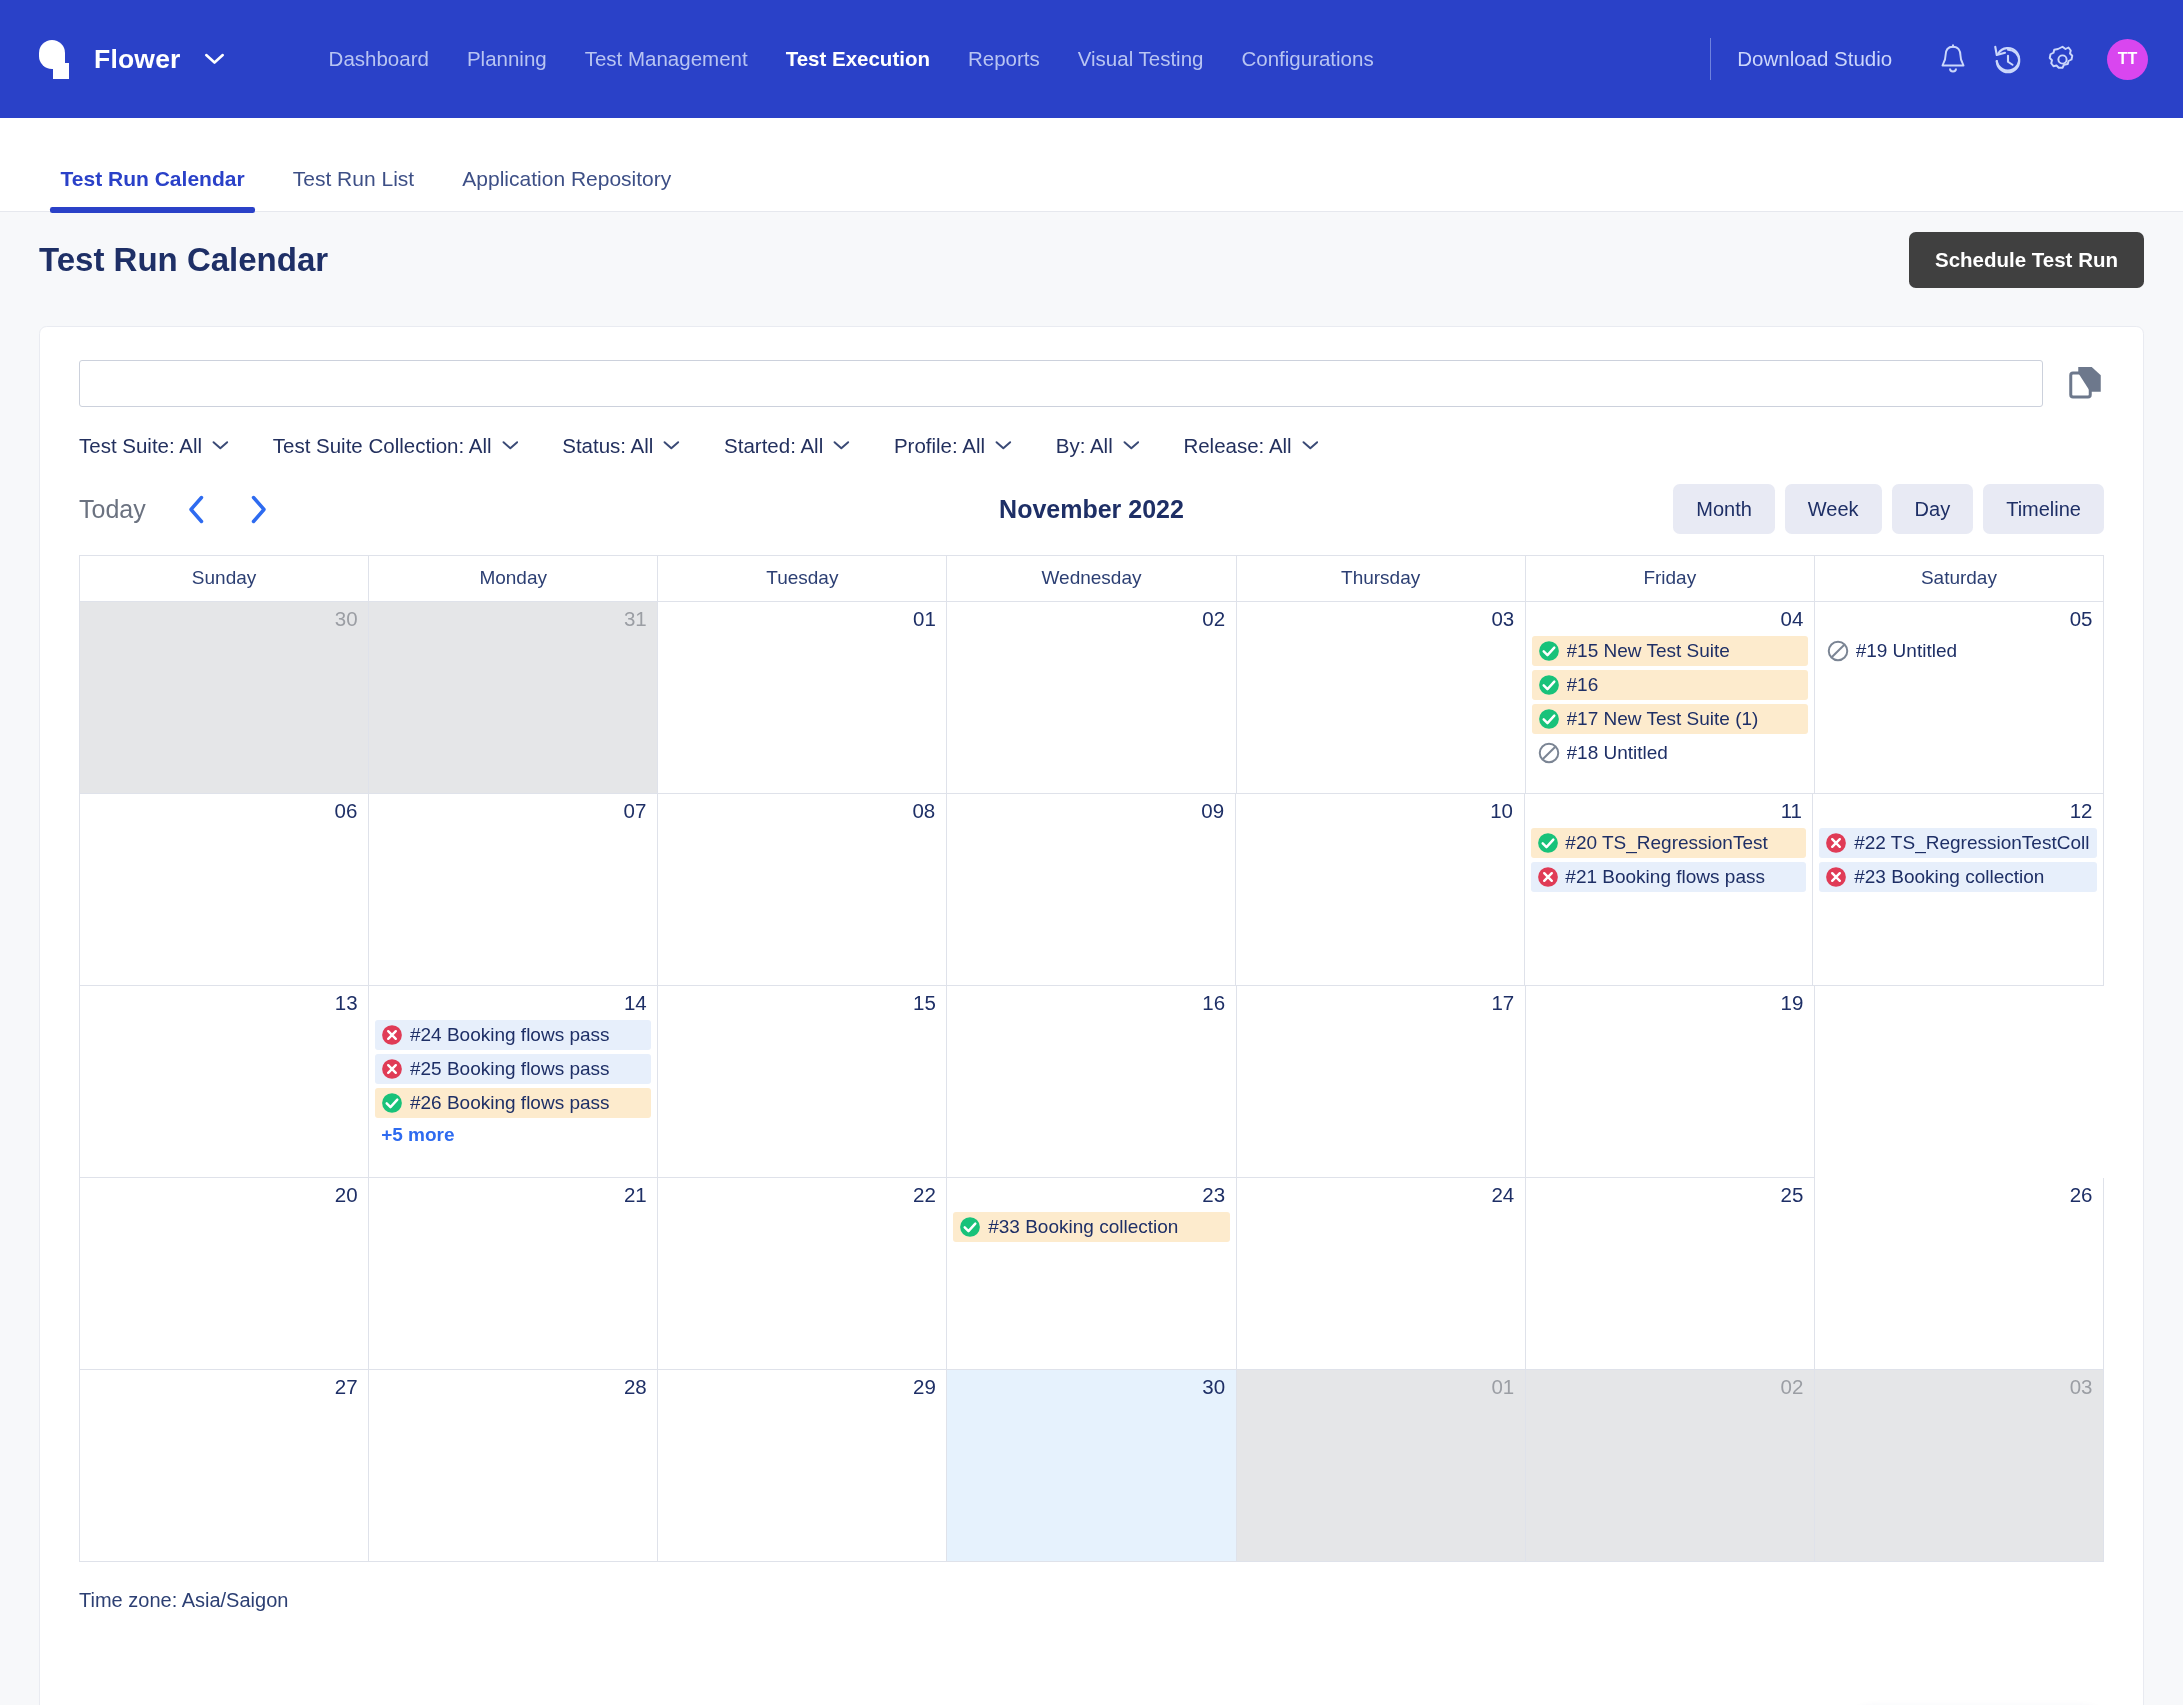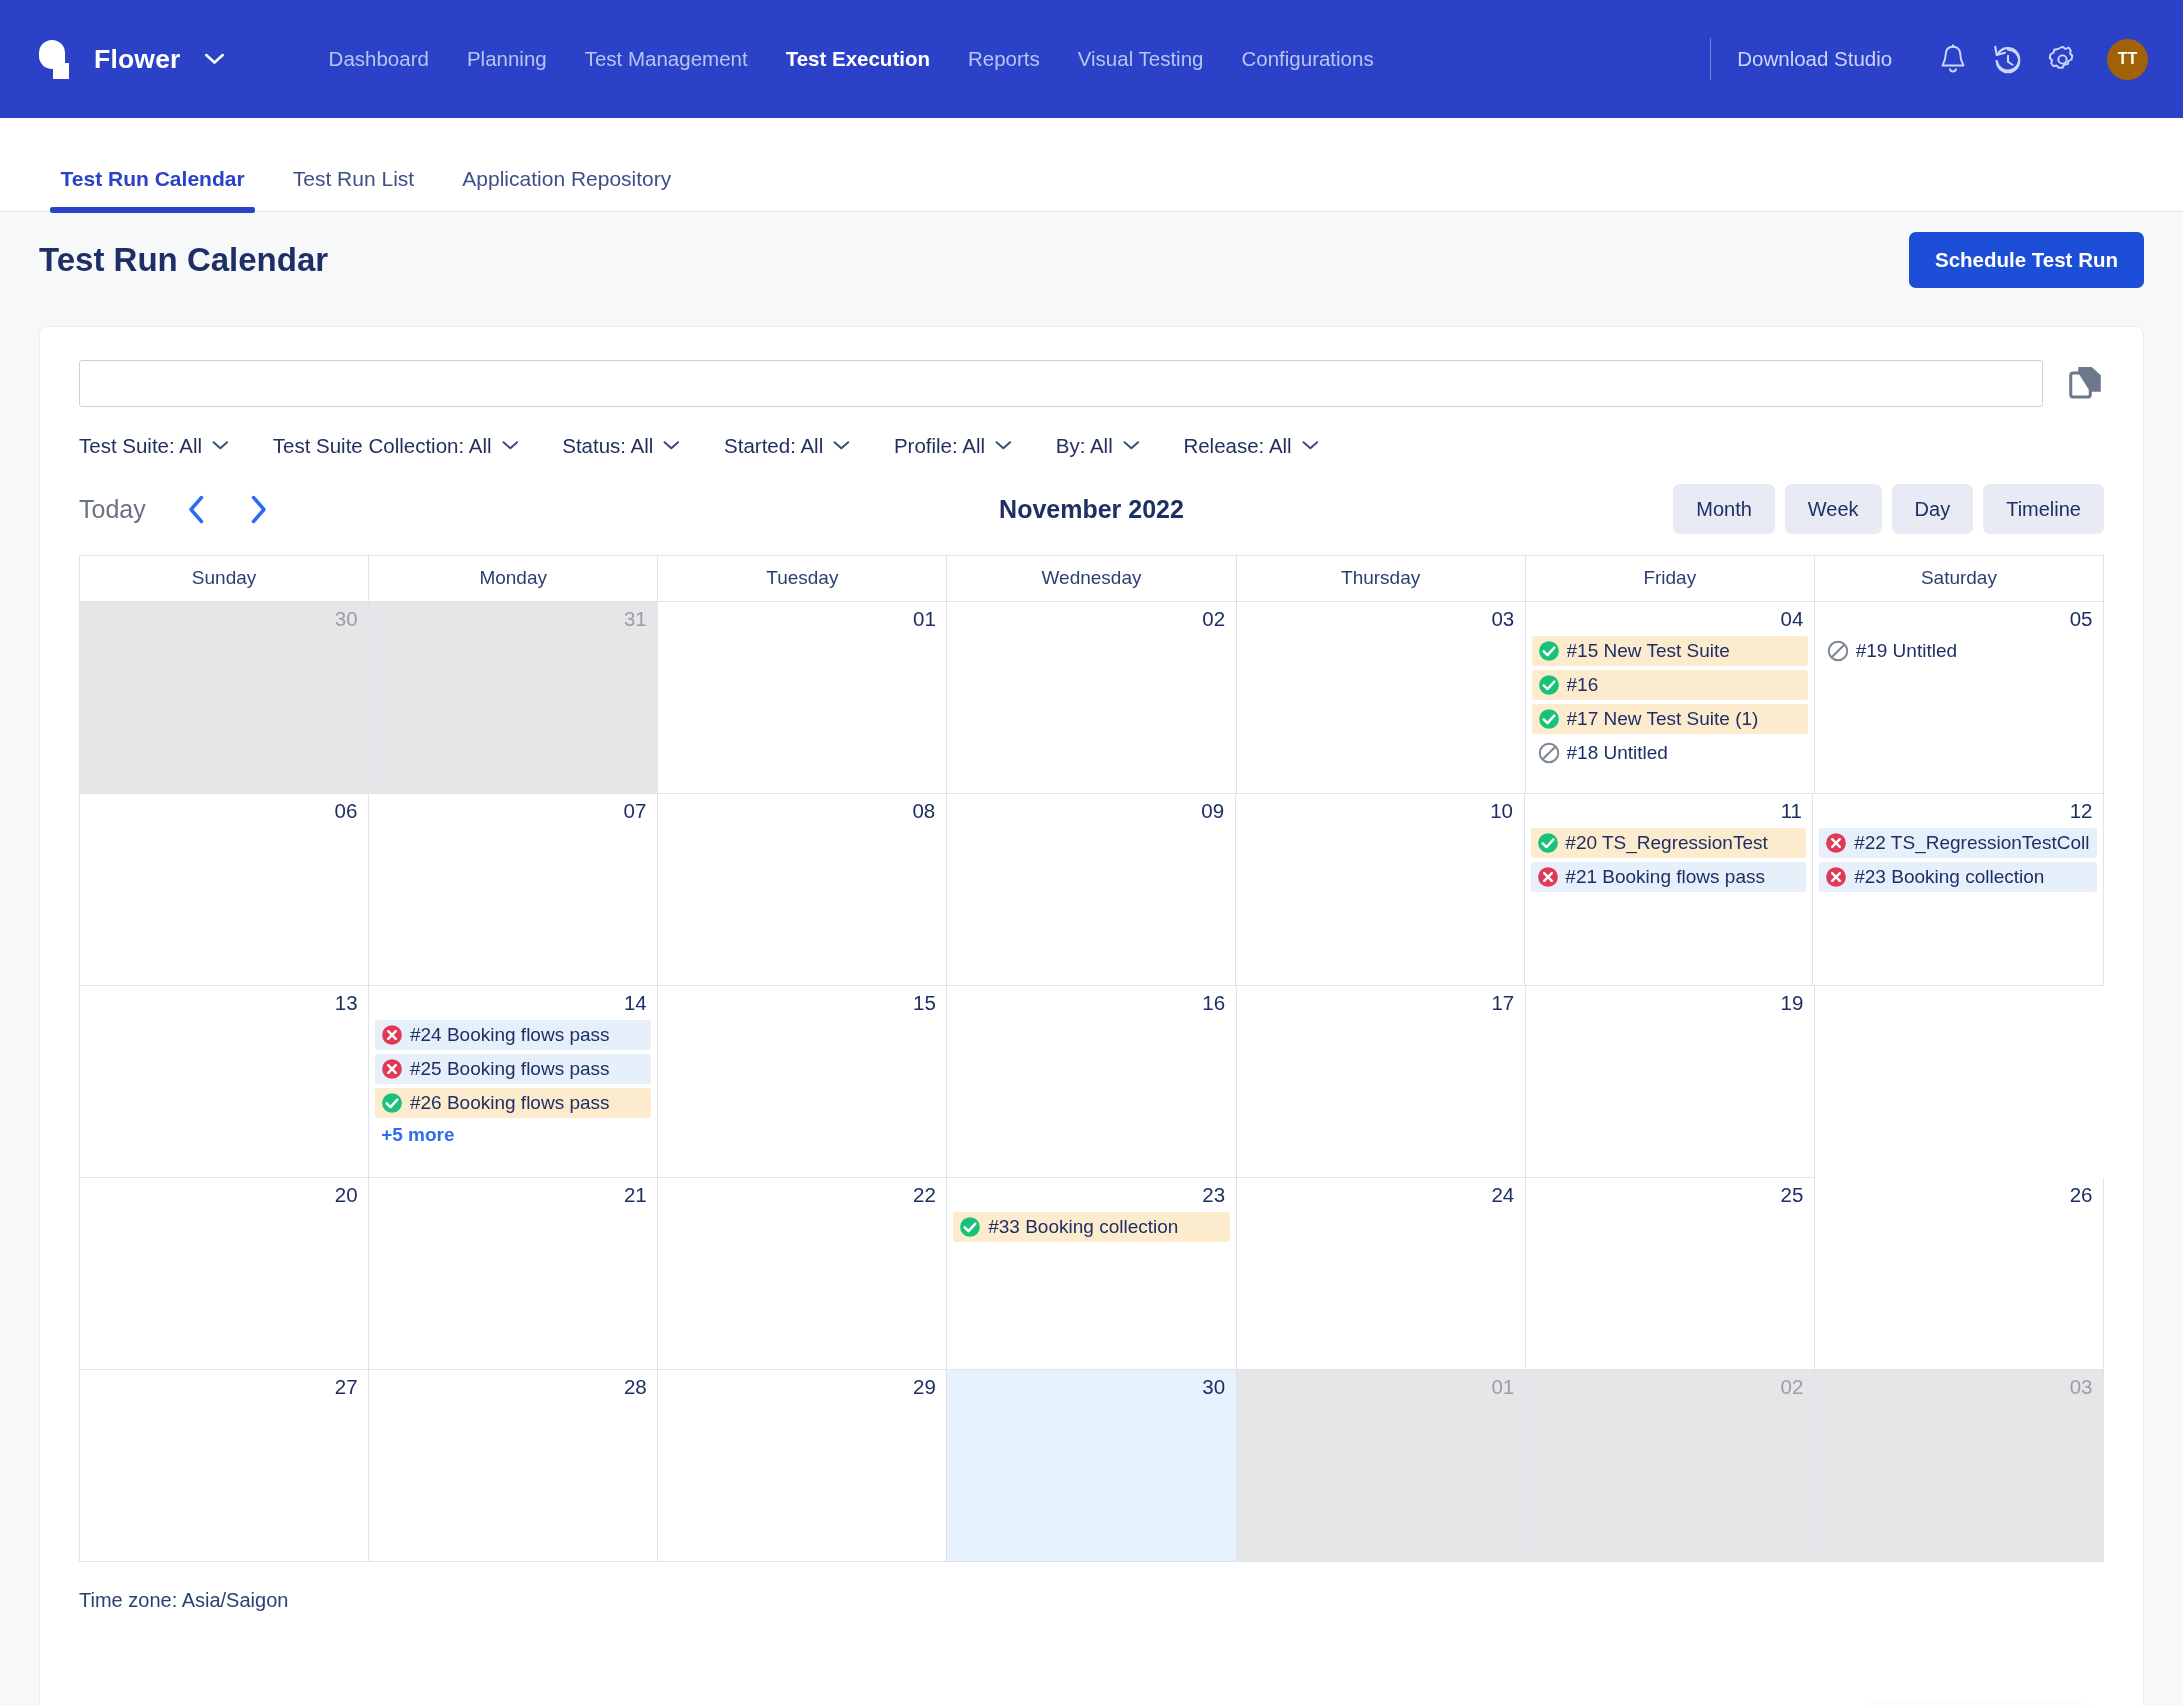--- a/index.html
+++ b/index.html
@@ -46,21 +46,21 @@
   .nav-right { margin-left: auto; display: flex; align-items: center; gap: 0; }
   .nav-sep { width: 1.5px; height: 42px; background: #6f82de; margin-right: 26px; }
   .download-studio { color: #ccd6fb; font-size: 20.5px; margin-right: 30px; white-space: nowrap; }
   .nav-icon {
     width: 47px; height: 47px; margin-left: 7.6px;
     display: flex; align-items: center; justify-content: center;
   }
   .nav-icon svg { display: block; }
   .avatar {
     width: 41px; height: 41px; border-radius: 50%;
-    background: #a16207; color: #fff;
+    background: #d946ef; color: #fff;
     font-size: 16px; font-weight: bold;
     display: flex; align-items: center; justify-content: center;
     margin-left: 21px;
   }
 
   
   .subtabs {
     height: 94px; background: #ffffff;
     display: flex; align-items: flex-end;
     padding: 0 0 0 50px;
@@ -76,21 +76,21 @@
     height: 5.3px; background: #2a41c8; border-radius: 2.3px;
   }
 
   
   .pagehead {
     height: 96px; display: flex; align-items: center;
     padding: 0 39px 0 39px; background: #f7f8fa;
   }
   .page-title { font-size: 33px; font-weight: bold; color: #1e2f66; }
   .btn-primary {
-    margin-left: auto; background: #1d4ed8; color: #fff;
+    margin-left: auto; background: #404040; color: #fff;
     font-size: 20.5px; font-weight: bold;
     padding: 16px 26px; border: none; border-radius: 6.8px;
     cursor: pointer; white-space: nowrap;
   }
 
   
   .card {
     margin: 18px 39px 0 39px;
     background: #fff; border: 1.5px solid #e9ebf1; border-radius: 7.6px;
     height: 1471px; position: relative;

